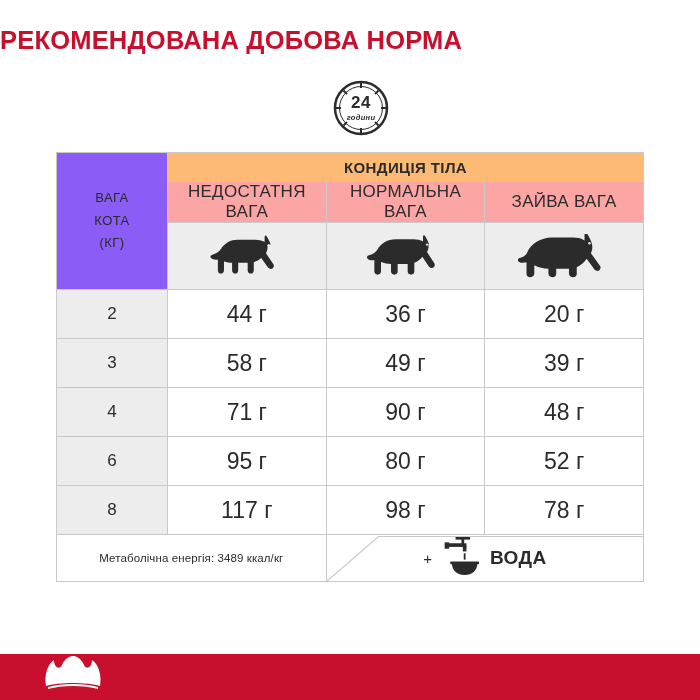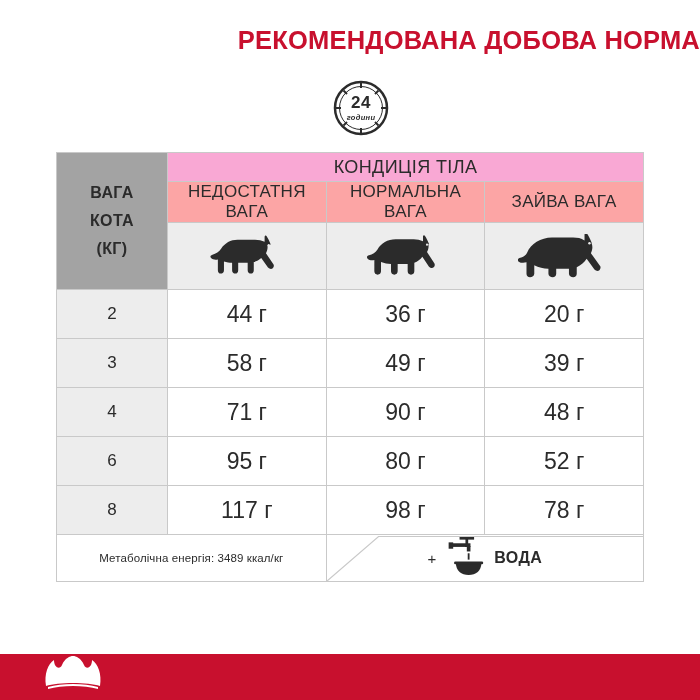--- a/index.html
+++ b/index.html
@@ -13,21 +13,21 @@
     font-family: "Liberation Sans", sans-serif;
     overflow: hidden;
   }
   .page {
     position: relative;
     width: 700px;
     height: 700px;
     background: #ffffff;
   }
   .main-title {
-    text-align: right;
+    text-align: left;
     color: #c8102e;
     font-size: 25.5px;
     font-weight: bold;
     letter-spacing: 0.2px;
     padding-top: 26px;
     line-height: 1.1;
   }
   .subhead-row {
     display: flex;
     align-items: center;
@@ -86,31 +86,31 @@
     border-collapse: collapse;
     table-layout: fixed;
   }
   table.feed td, table.feed th {
     border: 1px solid #c9c9c9;
     padding: 0;
     vertical-align: middle;
     text-align: center;
   }
   .hdr-condition {
-    background: #f9a8d4;
-    font-size: 18px;
-    font-weight: normal;
+    background: #fdba74;
+    font-size: 15px;
+    font-weight: bold;
     color: #2b2b2b;
     height: 28px;
     letter-spacing: 0.4px;
   }
   .corner-cell {
-    background: #a3a3a3;
-    font-size: 16px;
-    font-weight: bold;
+    background: #8b5cf6;
+    font-size: 13px;
+    font-weight: normal;
     color: #2b2b2b;
     line-height: 1.75;
     letter-spacing: 0.4px;
     width: 110px;
   }
   .col-head {
     background: #fca5a5;
     font-size: 17px;
     font-weight: normal;
     color: #2b2b2b;
@@ -156,21 +156,21 @@
     position: relative;
     padding-top: 4px;
   }
   .water-inner {
     display: flex;
     align-items: center;
     justify-content: center;
     gap: 9px;
   }
   .water-label {
-    font-size: 16px;
+    font-size: 19px;
     font-weight: bold;
     color: #2b2b2b;
     letter-spacing: 0.4px;
   }
   .plus-sign {
     font-size: 15px;
     color: #2b2b2b;
     font-weight: normal;
   }
   .water-diag {

